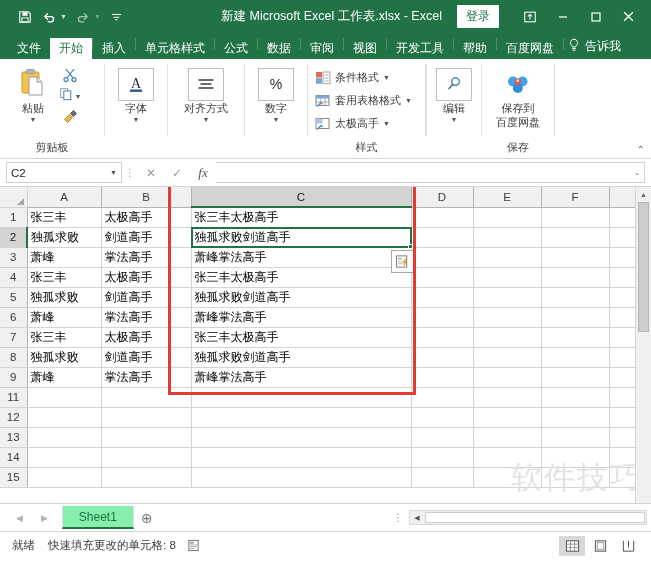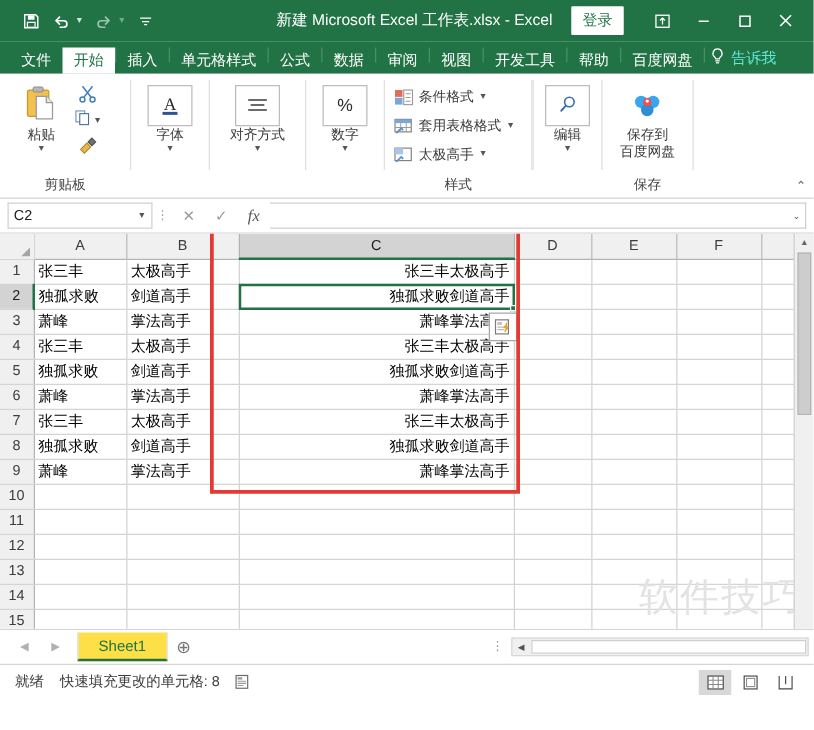--- a/index.html
+++ b/index.html
@@ -43,21 +43,21 @@
   }
   .tab{
     font-size:12px;color:#ffffff;padding:4px 9px 5px 9px;line-height:1;
     position:relative;white-space:nowrap;
   }
   .tab.active{background:#ffffff;color:#217346;}
   .tab-sep{
     width:1px;height:12px;background:#4b8e6b;align-self:center;margin-bottom:4px;
   }
   .tabbar-right{margin-left:auto;display:flex;align-items:center;padding-right:8px;}
-  .tellme{display:flex;align-items:center;gap:5px;color:#5eead4;font-size:12px;padding:0 10px 4px 4px;}
+  .tellme{display:flex;align-items:center;gap:5px;color:#ffffff;font-size:12px;padding:0 10px 4px 4px;}
   .share{display:flex;align-items:center;gap:4px;color:#ffffff;font-size:12px;padding-bottom:4px;}
   
   .ribbon{
     height:99px;background:#ffffff;border-bottom:1px solid #d4d4d4;
     display:flex;position:relative;
   }
   .grp{
     display:flex;flex-direction:column;justify-content:space-between;
     padding:3px 0 0 0;position:relative;
   }
@@ -127,21 +127,21 @@
     border-right:1px solid #b3b3b3;border-bottom:1px solid #b3b3b3;height:20px;
   }
   th.colh.sel{background:#d3d3d3;color:#1c1c1c;border-bottom:2px solid #217346;}
   th.rowh{
     width:27px;background:#f0f0f0;color:#3c3c3c;text-align:center;font-size:11.5px;
     border-right:1px solid #b3b3b3;border-bottom:1px solid #d4d4d4;
   }
   th.rowh.sel{background:#d3d3d3;color:#1c1c1c;border-right:2px solid #217346;}
   td.cell{padding:0 3px;}
   td.cA,td.cB{text-align:left;}
-  td.cC{text-align:right;}
+  td.cC{text-align:left;}
   .selbox{
     position:absolute;border:2px solid #217346;pointer-events:none;box-sizing:border-box;
   }
   .selhandle{
     position:absolute;width:5px;height:5px;background:#217346;
     border:1px solid #fff;box-sizing:border-box;
   }
   .flashfill{
     position:absolute;width:21px;height:21px;background:#fdfdfd;border:1px solid #a8a8a8;
     display:flex;align-items:center;justify-content:center;
@@ -167,21 +167,21 @@
   
   .sheetbar{
     height:27px;background:#ffffff;border-top:1px solid #d4d4d4;display:flex;
     align-items:center;padding-left:6px;
   }
   .nav-arrows{display:flex;gap:18px;padding:0 14px 0 10px;}
   .nav-arrow{font-size:9px;color:#b0b0b0;}
   .sheettab{
     font-size:12px;color:#217346;padding:4px 16px 3px 16px;
     border-bottom:2px solid #217346;border-left:1px solid #e0e0e0;
-    border-right:1px solid #e0e0e0;background:#fde047;
+    border-right:1px solid #e0e0e0;background:#86efac;
   }
   .addsheet{
     width:26px;display:flex;align-items:center;justify-content:center;
     font-size:14px;color:#767676;
   }
   .sb-dots{margin-left:auto;color:#9a9a9a;font-size:10px;padding-right:6px;}
   .hscroll{
     width:238px;height:15px;background:#f0f0f0;border:1px solid #d8d8d8;
     box-sizing:border-box;display:flex;align-items:center;margin-right:4px;
   }
@@ -597,30 +597,20 @@
           <td class="cell"></td>
           <td class="cell"></td>
           <td class="cell"></td>
           <td class="cell"></td>
         </tr>
       <tr>
           <th class="rowh">9</th>
           <td class="cell cA">萧峰</td>
           <td class="cell cB">掌法高手</td>
           <td class="cell cC">萧峰掌法高手</td>
-          <td class="cell"></td>
-          <td class="cell"></td>
-          <td class="cell"></td>
-          <td class="cell"></td>
-        </tr>
-      <tr>
-          <th class="rowh">10</th>
-          <td class="cell"></td>
-          <td class="cell"></td>
-          <td class="cell"></td>
           <td class="cell"></td>
           <td class="cell"></td>
           <td class="cell"></td>
           <td class="cell"></td>
         </tr>
       <tr>
           <th class="rowh">11</th>
           <td class="cell"></td>
           <td class="cell"></td>
           <td class="cell"></td>

